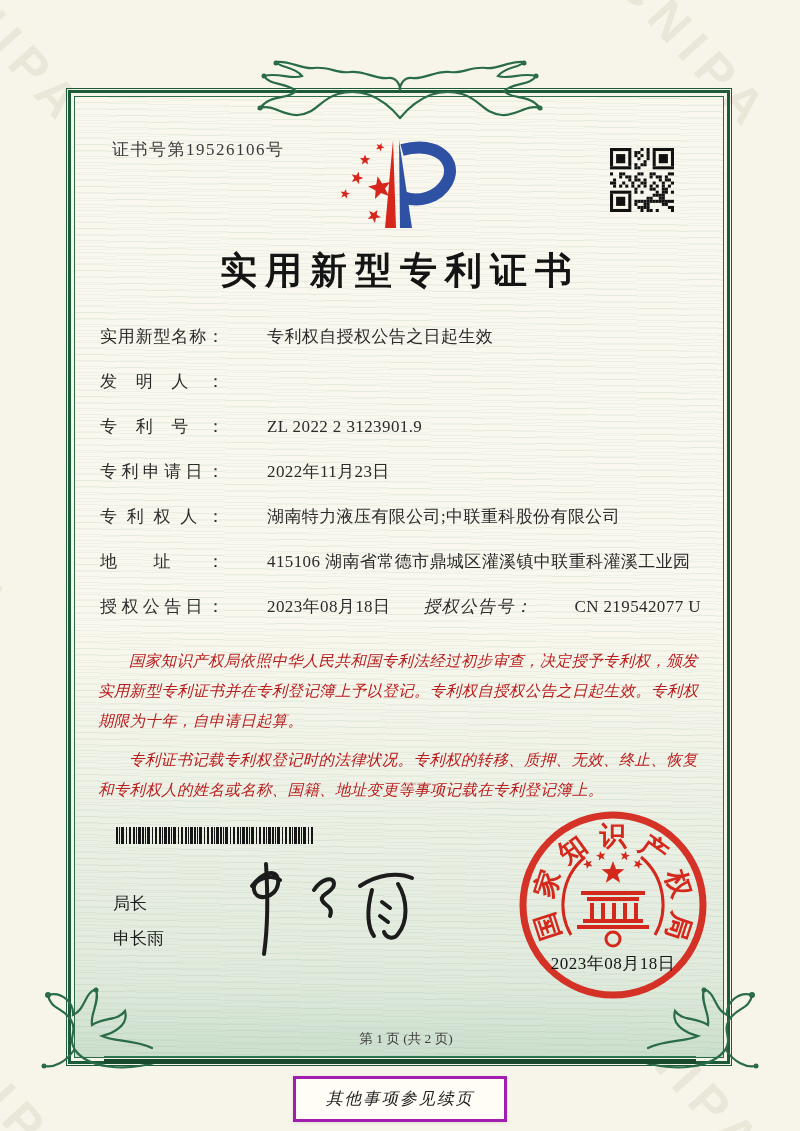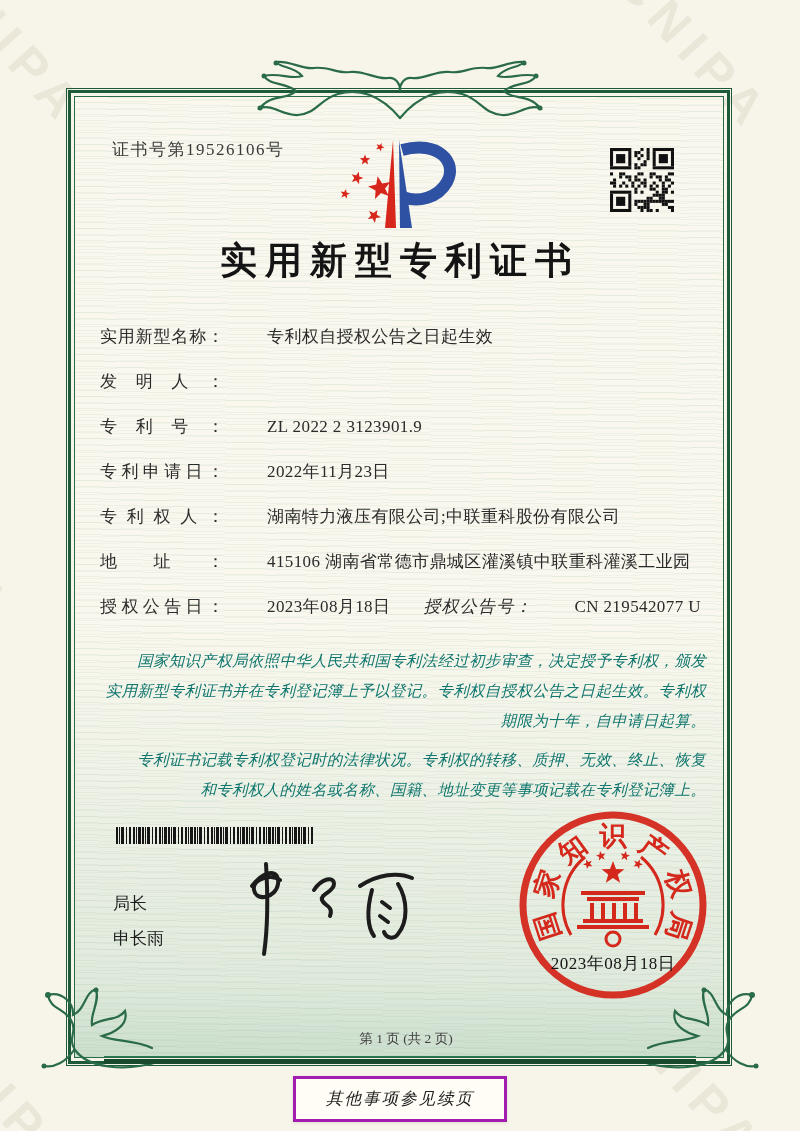--- a/index.html
+++ b/index.html
@@ -46,37 +46,37 @@
   .orn-bl{left:40px;top:982px;}
   .orn-br{left:640px;top:982px;transform:scaleX(-1);transform-origin:60px 50px;}
   .ornament path{stroke:var(--green2);fill:none;stroke-width:2.2;stroke-linecap:round;}
   .ornament circle{fill:var(--green2);}
   
   .cert-no{position:absolute;left:112px;top:138px;font-size:17px;letter-spacing:1.5px;color:#3a3a3a;}
   .logo{position:absolute;left:330px;top:134px;}
   .qr{position:absolute;left:610px;top:148px;}
   .qr rect{fill:#111;}
   .title{
-    position:absolute;left:0;right:0;top:236px;text-align:center;
+    position:absolute;left:0;right:0;top:246px;text-align:center;
     font-size:37px;font-weight:bold;letter-spacing:8px;color:#141414;
   }
   
   .fields{position:absolute;left:100px;top:326px;width:608px;font-size:17px;color:#2b2b2b;}
   .field-row{display:flex;align-items:flex-start;margin-bottom:22px;line-height:1.35;gap:33px;}
   .f-label{
     display:inline-block;width:124px;flex:0 0 124px;
     text-align:justify;text-align-last:justify;
   }
   .f-label.second{width:108px;flex:0 0 108px;font-style:italic;}
   .f-value{margin-left:10px;letter-spacing:0.4px;}
   .f-wrap{display:inline-block;width:452px;}
   
   .body-paragraphs{
     position:absolute;left:98px;top:646px;width:608px;
-    font-size:15.5px;line-height:1.92;letter-spacing:0.3px;color:#0f766e;font-style:italic;text-align:right;
+    font-size:15.5px;line-height:1.92;letter-spacing:0.3px;color:#b91c1c;font-style:italic;
   }
   .body-paragraphs p{margin:0 0 10px 0;text-indent:2em;}
   
   .barcode{position:absolute;left:115px;top:827px;}
   .exec-title{position:absolute;left:113px;top:892px;font-family:var(--sans);font-size:17px;color:#1f1f1f;}
   .exec-name{position:absolute;left:113px;top:927px;font-family:var(--sans);font-size:17px;color:#1f1f1f;}
   .signature{position:absolute;left:222px;top:856px;}
   .signature path{stroke:#1c1c1c;stroke-width:4;fill:none;stroke-linecap:round;stroke-linejoin:round;}
   .seal{position:absolute;left:516px;top:808px;width:194px;height:194px;}
   .seal svg{position:absolute;inset:0;}

